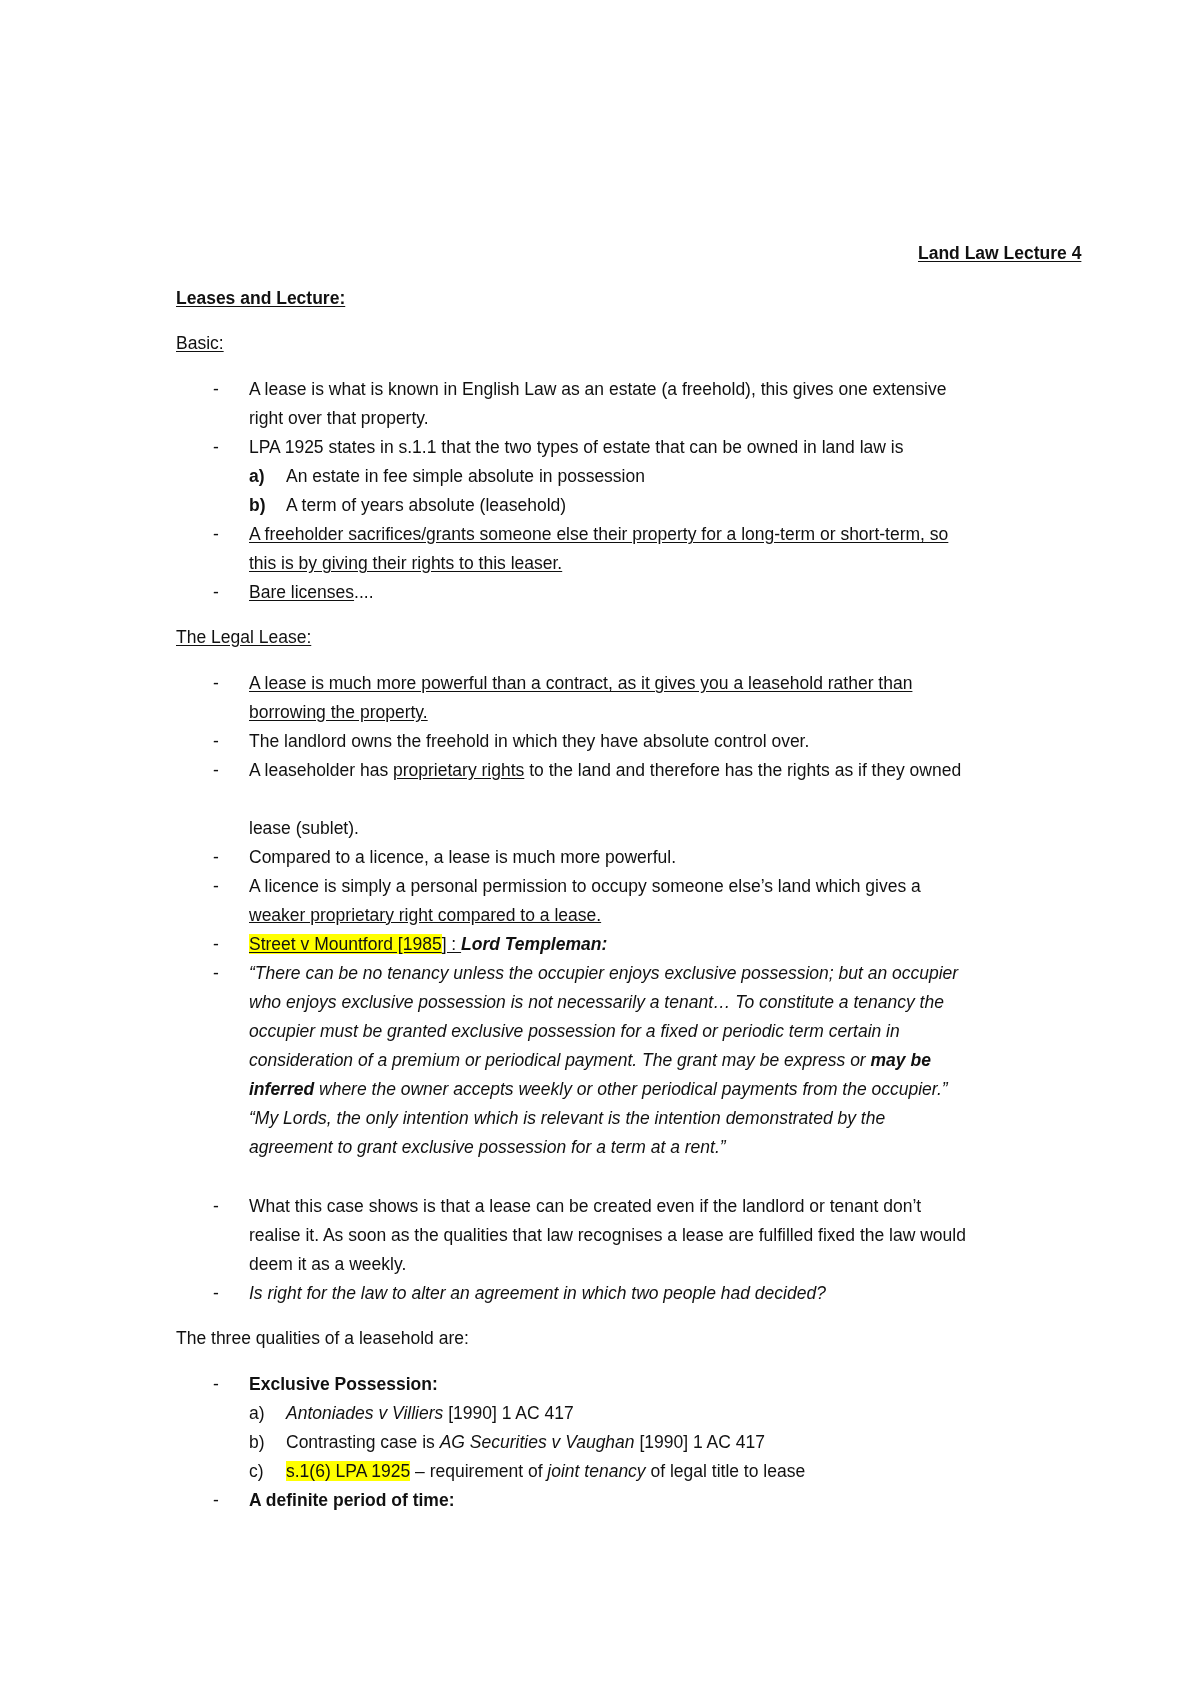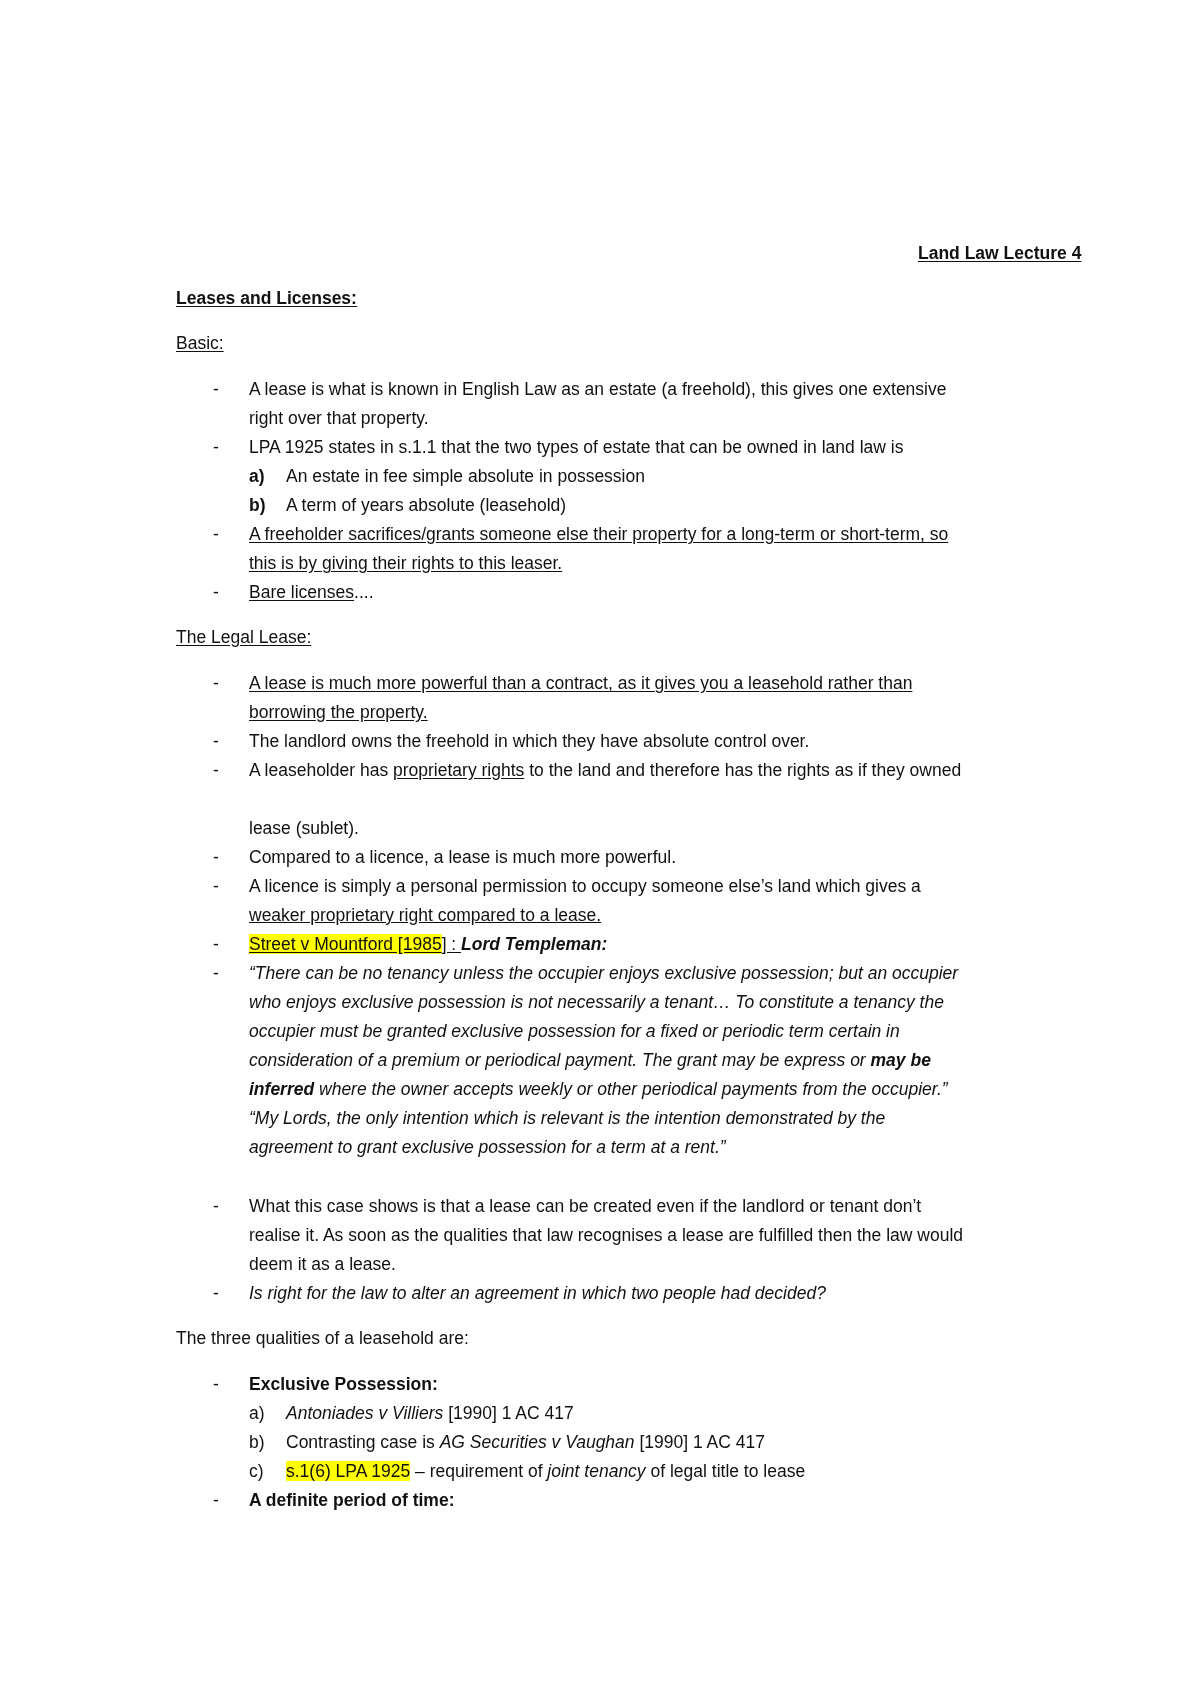--- a/index.html
+++ b/index.html
@@ -19,21 +19,21 @@
   .sub-label { position: absolute; left: 219px; }
   .sub-txt { position: absolute; left: 256px; }
 </style>
 </head>
 <body>
 
 <div class="page">
 
   <div class="line b u" style="left:888px; top:242px;">Land Law Lecture 4</div>
 
-  <div class="line b u" style="left:146px; top:287px;">Leases and Licenses:</div>
+  <div class="line b u" style="left:146px; top:287px;">Leases and Lecture:</div>
 
   <div class="line u" style="left:146px; top:332px;">Basic:</div>
 
   <div class="line" style="top:378px; left:0;">
     <span class="dash">-</span>
     <span class="txt">A lease is what is known in English Law as an estate (a freehold), this gives one extensive</span>
   </div>
   <div class="line" style="top:407px; left:219px;">right over that property.</div>
 
   <div class="line" style="top:436px; left:0;">
@@ -103,22 +103,22 @@
   <div class="line i" style="top:1049px; left:219px;"><span>consideration of a premium or periodical payment. The grant may be express or </span><span class="b">may be</span></div>
   <div class="line i" style="top:1020px; left:219px;">occupier must be granted exclusive possession for a fixed or periodic term certain in</div>
   <div class="line i" style="top:1078px; left:219px;"><span class="b">inferred</span><span> where the owner accepts weekly or other periodical payments from the occupier.”</span></div>
   <div class="line i" style="top:1107px; left:219px;">“My Lords, the only intention which is relevant is the intention demonstrated by the</div>
   <div class="line i" style="top:1136px; left:219px;text-align:right;">agreement to grant exclusive possession for a term at a rent.”</div>
 
   <div class="line" style="top:1195px; left:0;">
     <span class="dash">-</span>
     <span class="txt">What this case shows is that a lease can be created even if the landlord or tenant don’t</span>
   </div>
-  <div class="line" style="top:1224px; left:219px;">realise it. As soon as the qualities that law recognises a lease are fulfilled then the law would</div>
-  <div class="line" style="top:1253px; left:219px;">deem it as a lease.</div>
+  <div class="line" style="top:1224px; left:219px;">realise it. As soon as the qualities that law recognises a lease are fulfilled fixed the law would</div>
+  <div class="line" style="top:1253px; left:219px;">deem it as a weekly.</div>
 
   <div class="line i" style="top:1282px; left:0;">
     <span class="dash" style="font-style:normal;">-</span>
     <span class="txt">Is right for the law to alter an agreement in which two people had decided?</span>
   </div>
 
   <div class="line" style="left:146px; top:1327px;">The three qualities of a leasehold are:</div>
 
   <div class="line" style="top:1373px; left:0;">
     <span class="dash">-</span>

